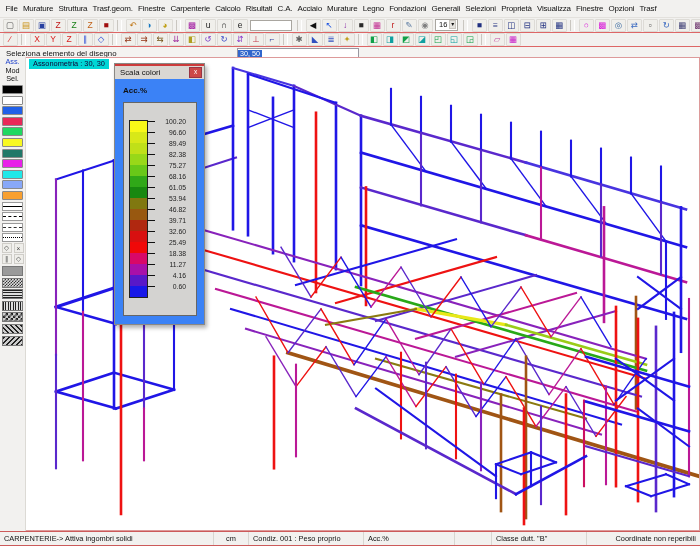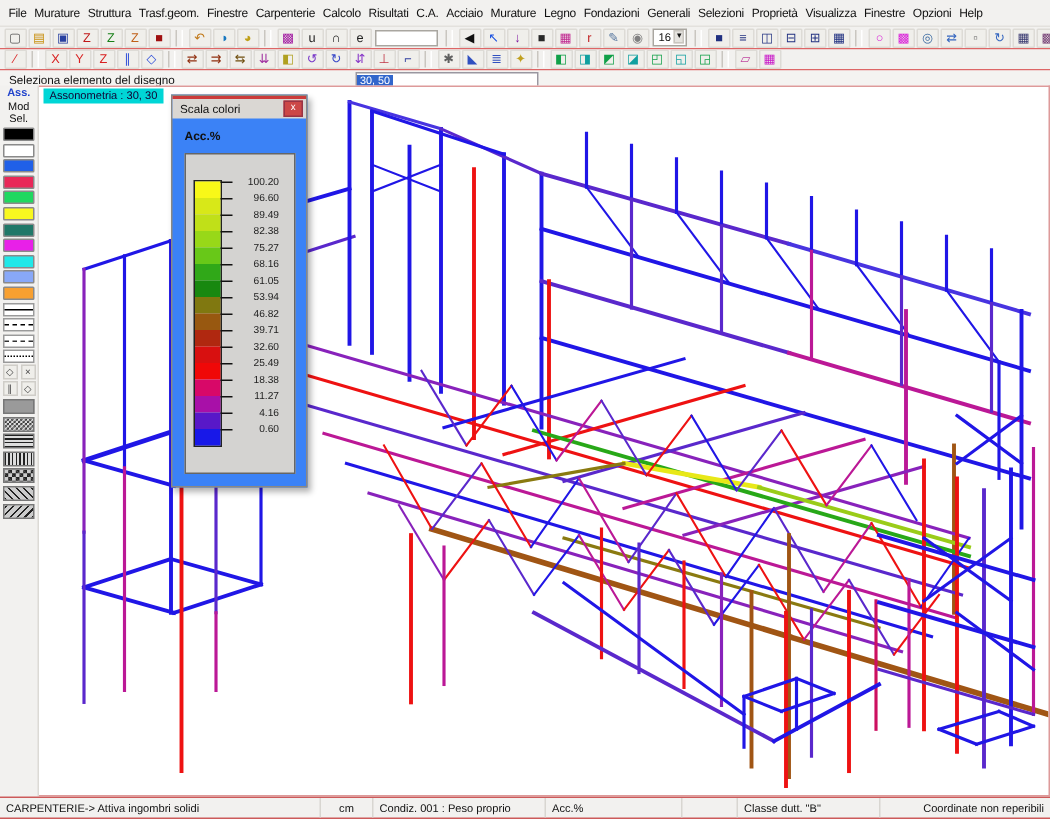--- a/index.html
+++ b/index.html
@@ -31,21 +31,21 @@
   .prompt-label{font-size:7.8px;padding-left:6px}
   .prompt-input{position:absolute;left:237px;top:1px;width:120px;height:9px;background:#fff;
                 border:1px solid #9a97a0;display:flex;align-items:center;font-size:7.2px}
   .prompt-input .sel{background:#3166cc;color:#fff;padding:0 2px;line-height:8px}
 
   
   .main{position:absolute;top:57px;left:0;width:700px;bottom:15px;display:flex}
   .sidebar{width:25px;background:#f2f1ef;border-right:1px solid #dcdad5;display:flex;flex-direction:column;
            align-items:center;padding-top:1px;flex:none}
   .sb-label{font-size:7.3px;line-height:8.5px}
-  .sb-label.ass{color:#2244cc;font-weight:bold}
+  .sb-label.ass{color:#2244cc;font-weight:normal}
   .swatch{width:19px;height:7px;border:1px solid #8a8a8a;border-radius:1px;margin-top:1.6px;flex:none}
   .ls-btn{width:19px;height:7px;background:#fff;border:1px solid #9a9a9a;margin-top:1.6px;display:flex;
           align-items:center;flex:none}
   .ls-btn i{display:block;width:100%;height:0}
   .ls-solid i{border-top:1.5px solid #000}
   .ls-dash i{border-top:1.5px dashed #000}
   .ls-dash2 i{border-top:1px dashed #333}
   .ls-dot i{border-top:1.5px dotted #000}
   .sb-glyph-row{display:flex;gap:2px;margin-top:1px}
   .sb-glyph{width:8px;height:8px;font-size:6.5px;display:flex;align-items:center;justify-content:center;
@@ -118,21 +118,21 @@
     <span class="menu-item">Acciaio</span>
     <span class="menu-item">Murature</span>
     <span class="menu-item">Legno</span>
     <span class="menu-item">Fondazioni</span>
     <span class="menu-item">Generali</span>
     <span class="menu-item">Selezioni</span>
     <span class="menu-item">Proprietà</span>
     <span class="menu-item">Visualizza</span>
     <span class="menu-item">Finestre</span>
     <span class="menu-item">Opzioni</span>
-    <span class="menu-item">Help</span>
+    <span class="menu-item">Trasf</span>
   </div>
 
 <div class="toolbar" id="toolbar-row1">
     <div class="tb-btn" title="new-file">
       <span style="color: rgb(85, 85, 85);">▢</span>
     </div>
     <div class="tb-btn" title="open-folder">
       <span style="color: rgb(200, 144, 16);">▤</span>
     </div>
     <div class="tb-btn" title="save-file">

